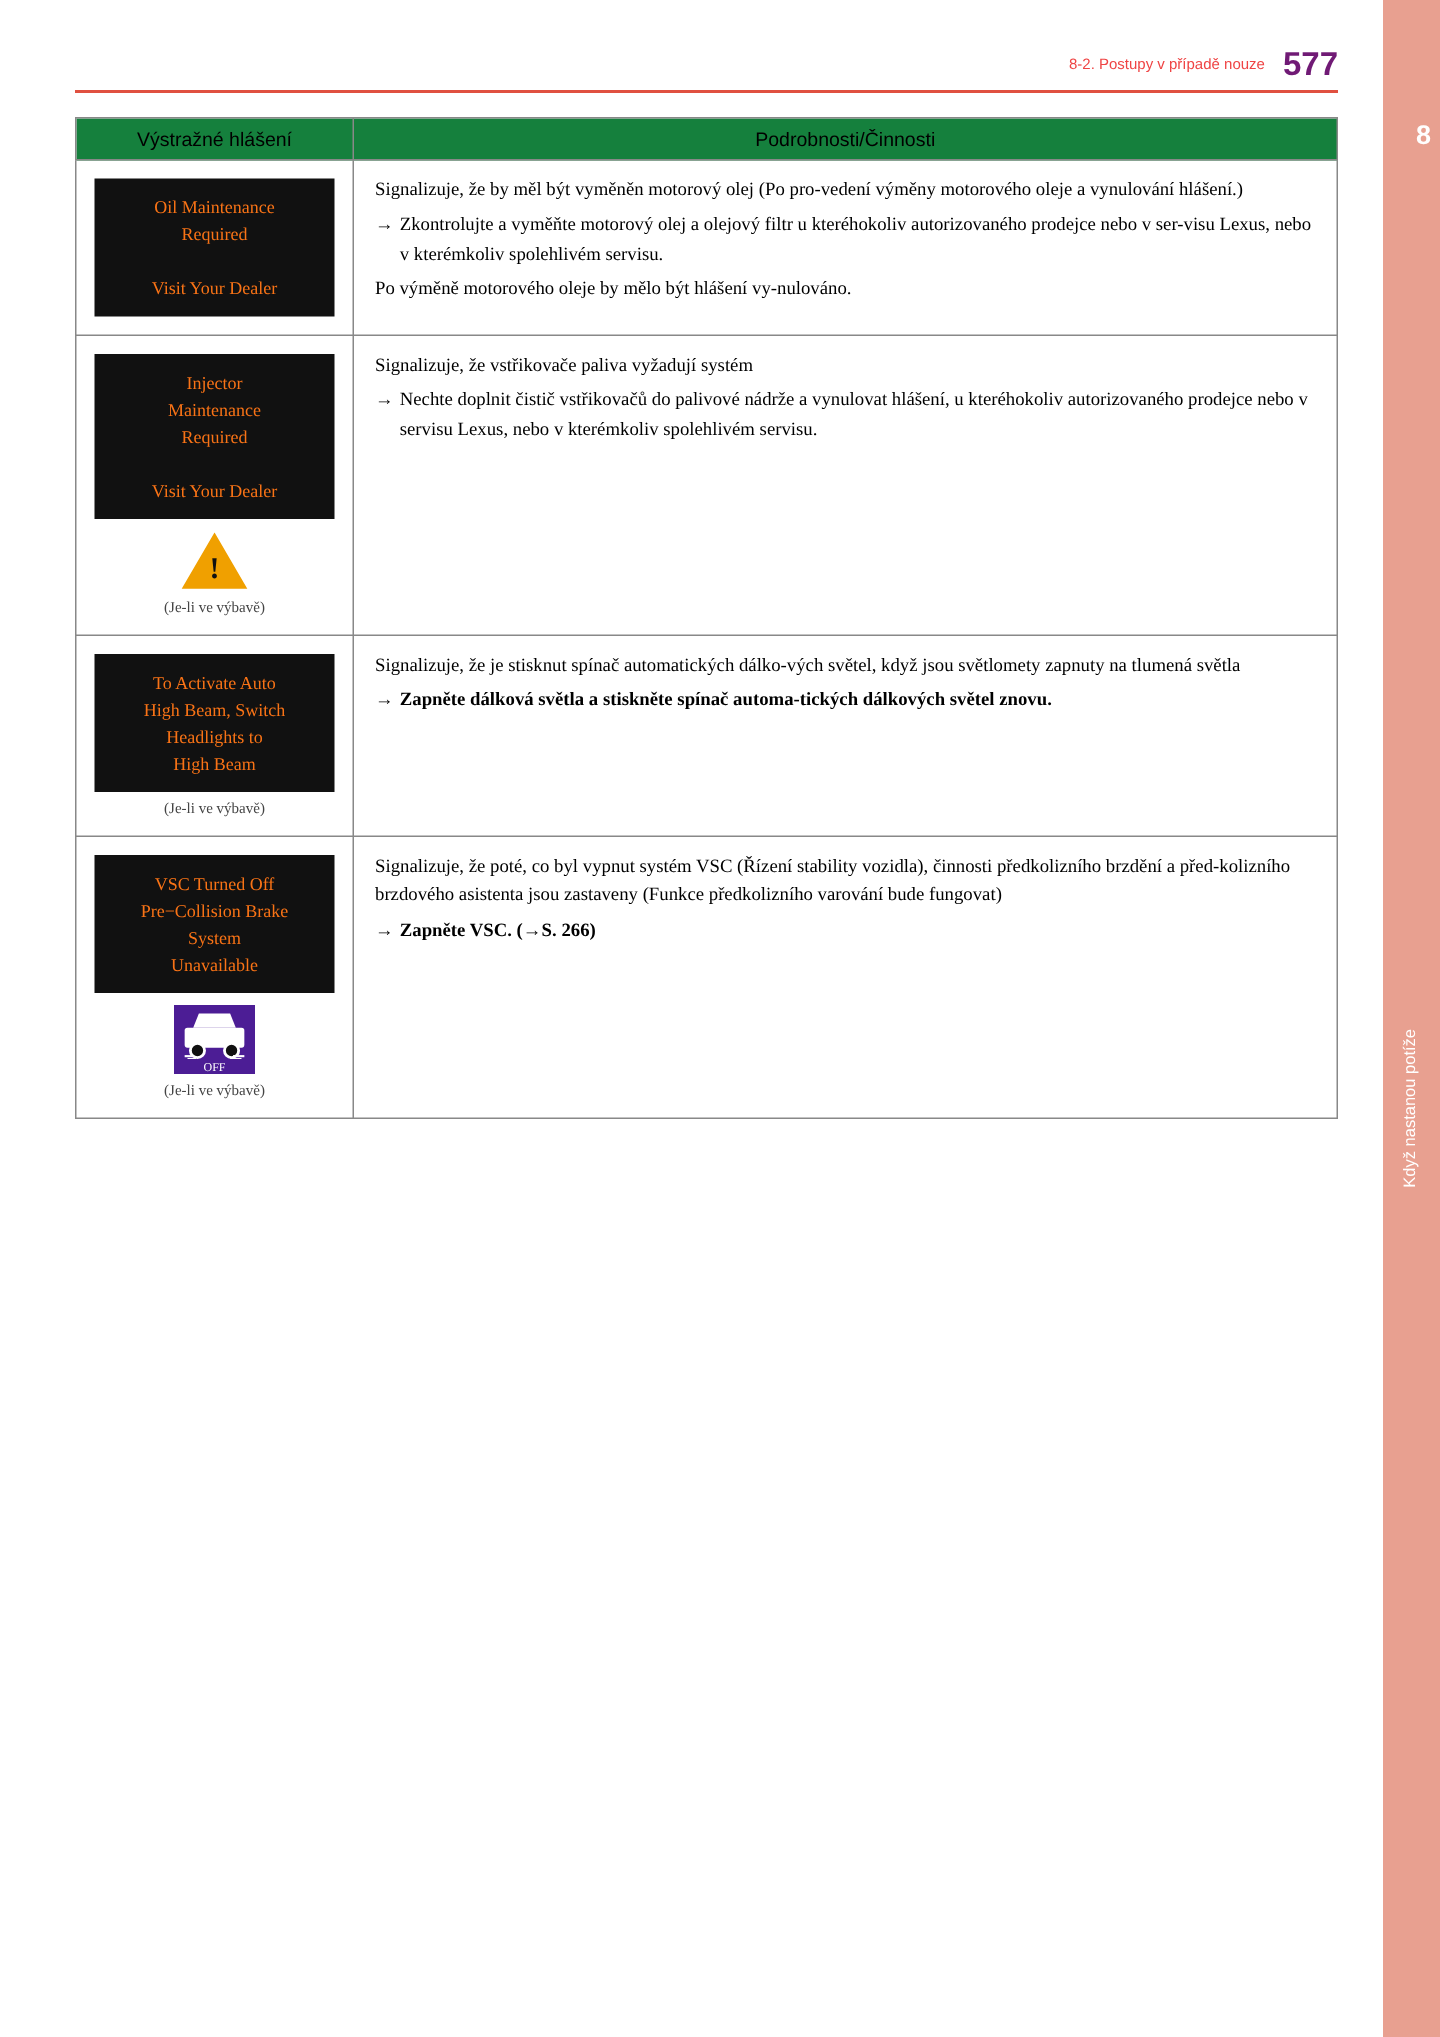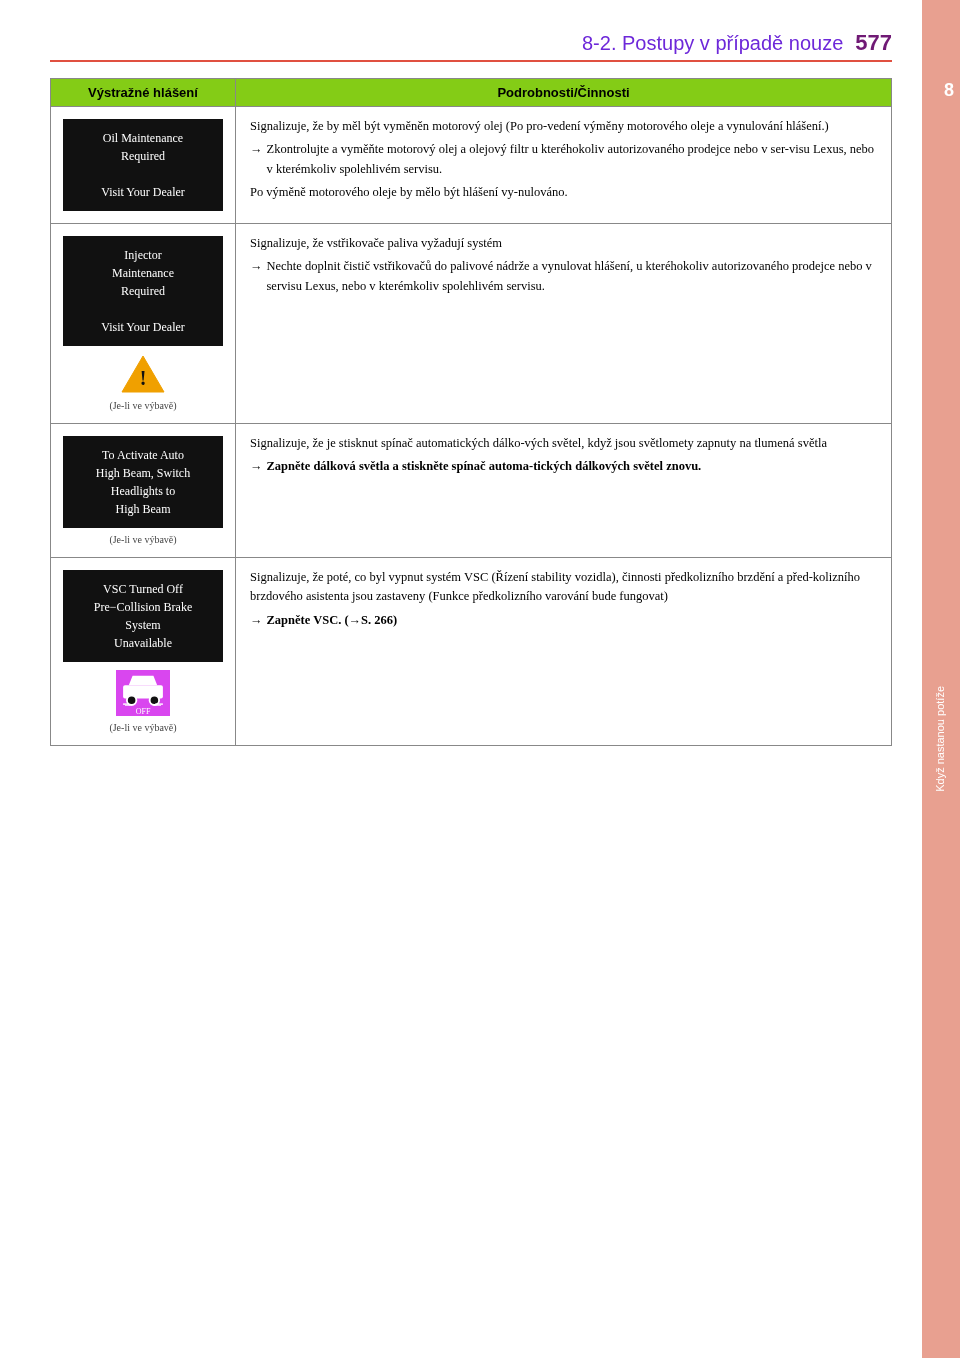--- a/index.html
+++ b/index.html
@@ -54,43 +54,43 @@
     
     .page-header {
       display: flex;
       justify-content: flex-end;
       align-items: center;
       border-bottom: 2px solid #e05040;
       padding-bottom: 4px;
       margin-bottom: 16px;
     }
     .page-header-title {
-      font-size: 20px;
-      color: #6d28d9;
+      font-size: 10px;
+      color: #ef4444;
     }
     .page-number {
       font-size: 22px;
       font-weight: bold;
       color: #701a75;
       margin-left: 12px;
     }
 
     
     .info-table {
       width: 100%;
       border-collapse: collapse;
       border: 1px solid #888;
     }
     .info-table th {
       border: 1px solid #888;
       padding: 6px 10px;
       text-align: center;
-      font-weight: bold;
+      font-weight: normal;
       font-size: 13px;
-      background: #84cc16;
+      background: #15803d;
     }
     .info-table td {
       border: 1px solid #888;
       padding: 10px 14px;
       vertical-align: top;
       font-family: Liberation Serif, serif;
     }
     .info-table td.warning-col {
       width: 185px;
       text-align: center;
@@ -99,21 +99,21 @@
     }
     .info-table td.detail-col {
       font-size: 12.5px;
       line-height: 1.55;
       vertical-align: top;
     }
 
     
     .warning-box {
       background: #111;
-      color: #ffffff;
+      color: #f97316;
       padding: 10px 8px;
       font-size: 12px;
       line-height: 1.5;
       text-align: center;
       display: inline-block;
       width: 160px;
     }
 
     
     .warning-icon-wrap {
@@ -238,21 +238,21 @@
           </div>
         </td>
       </tr>
 
       <tr>
         <td class="warning-col">
           <div class="warning-box">
             VSC Turned Off<br>Pre−Collision Brake<br>System<br>Unavailable
           </div>
           <div class="vsc-icon-wrap">
-            <div style="background:#d946ef; width:54px; height:46px; display:flex; flex-direction:column; align-items:center; justify-content:center;">
+            <div style="background:#4c1d95; width:54px; height:46px; display:flex; flex-direction:column; align-items:center; justify-content:center;">
               <svg viewBox="0 0 50 38" width="50" height="38">
 
                 <rect x="4" y="16" width="42" height="14" rx="2" fill="#fff"></rect>
                 <polygon points="10,16 14,6 36,6 40,16" fill="#fff"></polygon>
 
                 <circle cx="13" cy="32" r="5" fill="#111" stroke="#fff" stroke-width="2"></circle>
                 <circle cx="37" cy="32" r="5" fill="#111" stroke="#fff" stroke-width="2"></circle>
 
                 <line x1="4" y1="36" x2="10" y2="36" stroke="#fff" stroke-width="1.5"></line>
                 <line x1="6" y1="38" x2="12" y2="38" stroke="#fff" stroke-width="1.5"></line>

